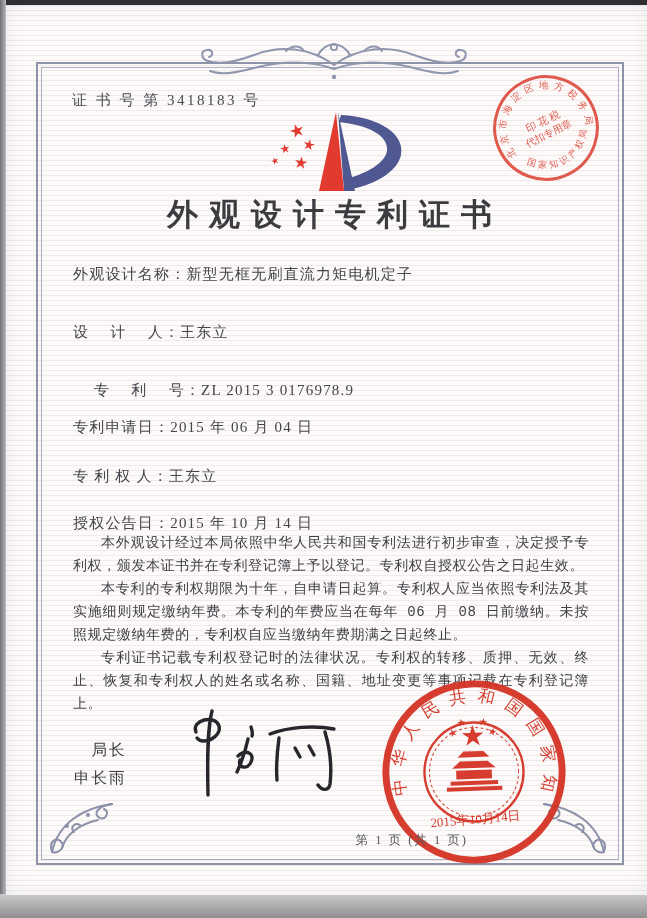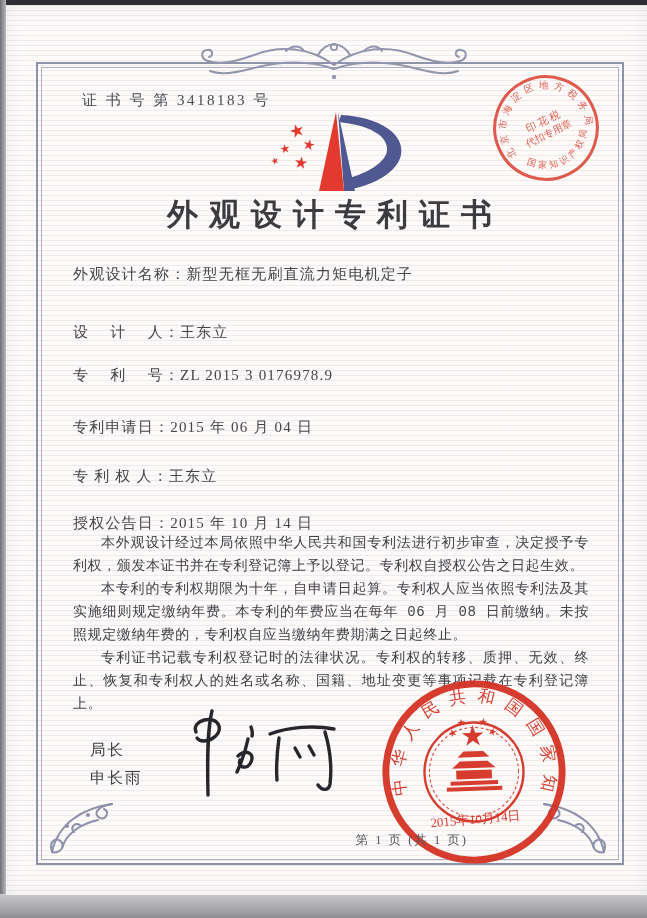--- a/index.html
+++ b/index.html
@@ -21,21 +21,21 @@
   .frame-outer{
     position:absolute;left:30px;top:57px;width:584px;height:799px;
     border:2px solid #8d93a9;
   }
   .frame-inner{
     position:absolute;left:3px;top:3px;right:3px;bottom:3px;
     border:1px solid #abb0c2;
   }
   .ornament{position:absolute;pointer-events:none;}
   .cert-number{
-    position:absolute;left:76px;top:86px;font-size:15px;color:#4a4a52;
+    position:absolute;left:66px;top:86px;font-size:15px;color:#4a4a52;
     letter-spacing:2.5px;
   }
   .logo-wrap{position:absolute;left:243px;top:100px;width:180px;height:92px;}
   .title{
     position:absolute;left:0;width:647px;top:189px;text-align:center;
     font-size:31px;font-weight:600;color:#3b3b40;letter-spacing:11px;
     text-indent:11px;
   }
   .field{
     position:absolute;left:67px;font-size:15px;color:#45454c;letter-spacing:1.2px;
@@ -43,22 +43,22 @@
   }
   .field .lbl{color:#45454c;}
   .field .val{color:#45454c;}
   .body-text{
     position:absolute;left:67px;top:527px;width:516px;
     font-size:14px;line-height:23px;color:#3f3f46;text-align:justify;
     letter-spacing:0.6px;
   }
   .body-text p{margin:0;text-indent:2em;font-family:Liberation Mono, monospace;}
   .sign-block{
-    position:absolute;left:84px;top:731px;font-size:15.5px;color:#3c3c42;
-    line-height:28px;letter-spacing:2px;
+    position:absolute;left:68px;top:731px;font-size:15.5px;color:#3c3c42;
+    line-height:28px;letter-spacing:2px;text-align:right;
   }
   .signature-svg{position:absolute;left:168px;top:700px;}
   .seal-main{position:absolute;left:369px;top:668px;width:198px;height:198px;transform:rotate(-2deg);opacity:0.95;}
   .seal-tax{position:absolute;left:483px;top:66px;width:114px;height:114px;transform:rotate(-26deg);opacity:0.9;}
   .footer{
     position:absolute;left:182px;top:827px;width:280px;text-align:right;
     font-size:12.5px;color:#55555c;letter-spacing:2px;
   }
 </style>
 </head>
@@ -135,21 +135,21 @@
   </svg>
 
   <div class="title">外观设计专利证书</div>
 
   <div class="field" style="top:260px;">
     <span class="lbl">外观设计名称：</span><span class="val">新型无框无刷直流力矩电机定子</span>
   </div>
   <div class="field" style="top:318px;">
     <span class="lbl">设　 计 　人：</span><span class="val">王东立</span>
   </div>
-  <div class="field" style="top:361px;">
+  <div class="field" style="top:376px;margin-left:21px;">
     <span class="lbl">专　 利 　号：</span><span class="val">ZL 2015 3 0176978.9</span>
   </div>
   <div class="field" style="top:413px;text-align:center;">
     <span class="lbl">专利申请日：</span><span class="val">2015 年 06 月 04 日</span>
   </div>
   <div class="field" style="top:462px;">
     <span class="lbl">专 利 权 人：</span><span class="val">王东立</span>
   </div>
   <div class="field" style="top:509px;text-align:center;">
     <span class="lbl">授权公告日：</span><span class="val">2015 年 10 月 14 日</span>

